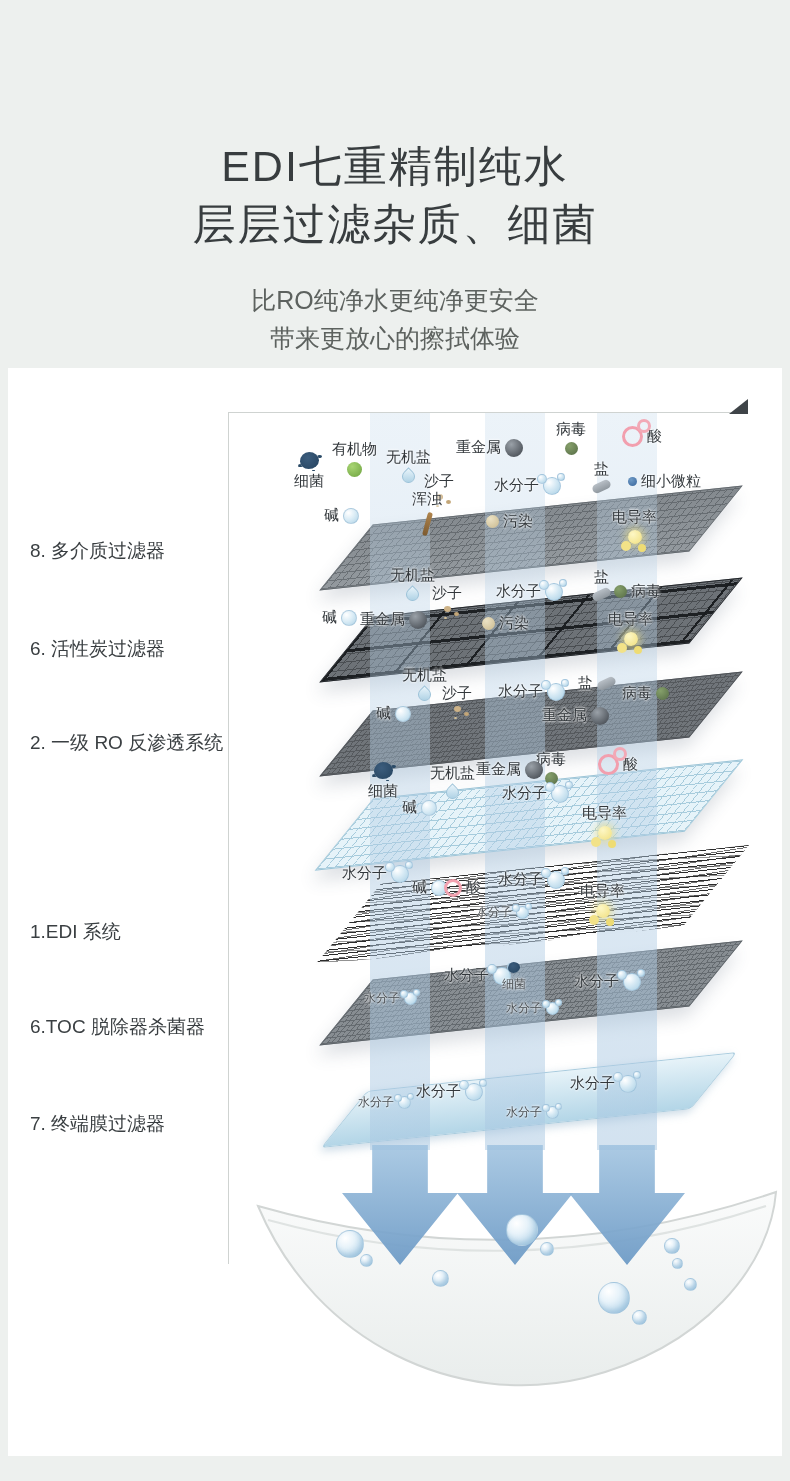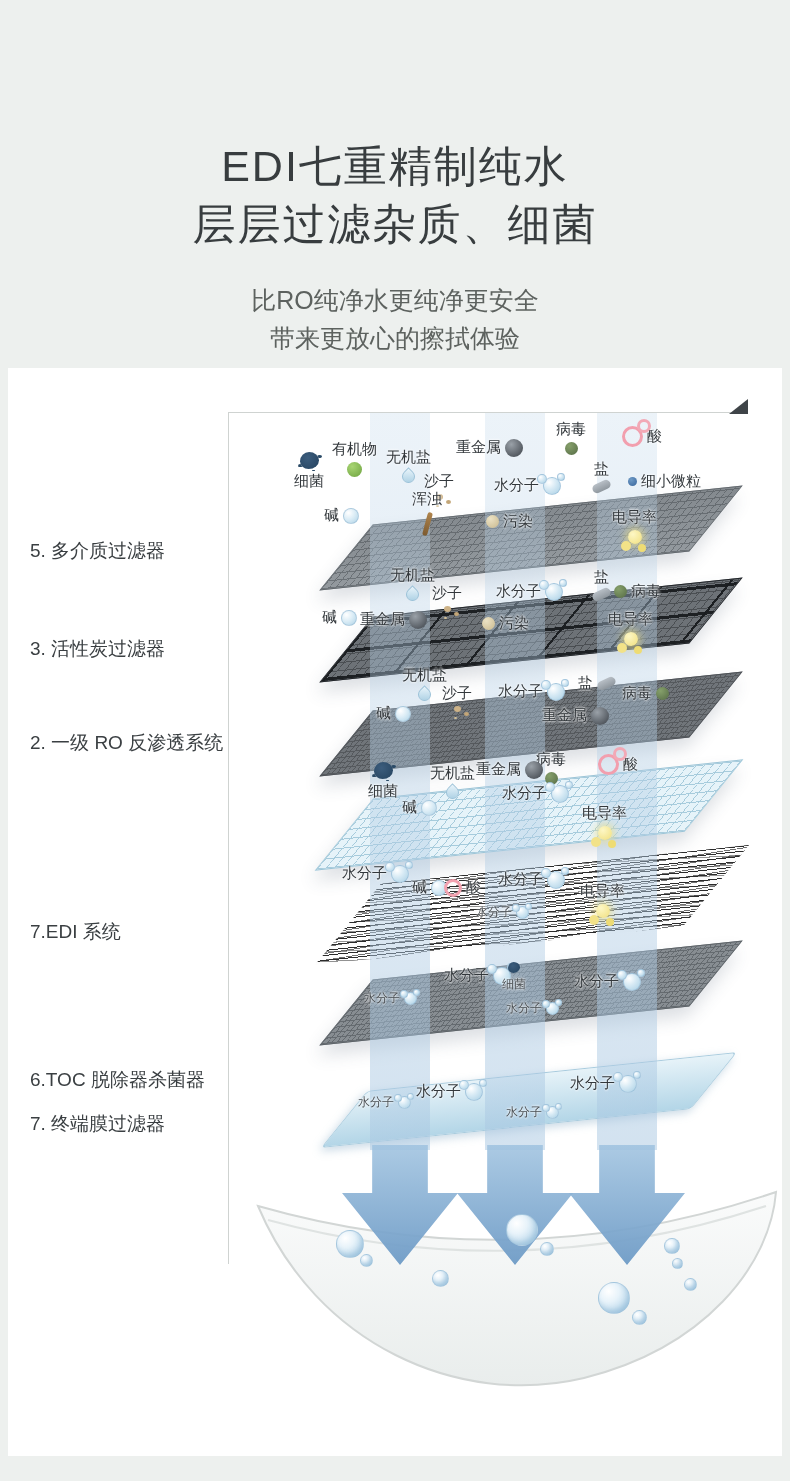--- a/index.html
+++ b/index.html
@@ -137,25 +137,25 @@
         <stop offset="1" stop-color="#e9edec"></stop>
       </linearGradient>
     </defs>
     <path d="M6,26 Q265,100 524,12 C518,86 452,168 332,198 C206,228 64,164 6,26 Z" fill="url(#bowlg)" stroke="#d2d6d5" stroke-width="2"></path>
     <path d="M16,40 Q265,108 514,26" fill="none" stroke="#dfe3e2" stroke-width="2"></path>
   </svg>
 
   <div class="flow-arrow a1"></div>
   <div class="flow-arrow a2"></div>
   <div class="flow-arrow a3"></div>
-<div class="step" style="top: 538px;">5. 多介质过滤器</div>
-    <div class="step" style="top: 636px;">3. 活性炭过滤器</div>
+<div class="step" style="top: 538px;">8. 多介质过滤器</div>
+    <div class="step" style="top: 636px;">6. 活性炭过滤器</div>
     <div class="step" style="top: 730px;">2. 一级 RO 反渗透系统</div>
-    <div class="step" style="top: 919px;">7.EDI 系统</div>
-    <div class="step" style="top: 1067px;">6.TOC 脱除器杀菌器</div>
+    <div class="step" style="top: 919px;">1.EDI 系统</div>
+    <div class="step" style="top: 1014px;">6.TOC 脱除器杀菌器</div>
     <div class="step" style="top: 1111px; text-align: center;">7. 终端膜过滤器</div>
     <div class="particle below" style="left: 332px; top: 424px; margin-top: 16px;">
       <span class="plabel">有机物</span>
       <span class="dot d-organic"></span>
     </div>
     <div class="particle above" style="left: 294px; top: 452px;">
       <span class="dot d-bacteria"></span>
       <span class="plabel">细菌</span>
     </div>
     <div class="particle below" style="left: 386px; top: 448px;">

